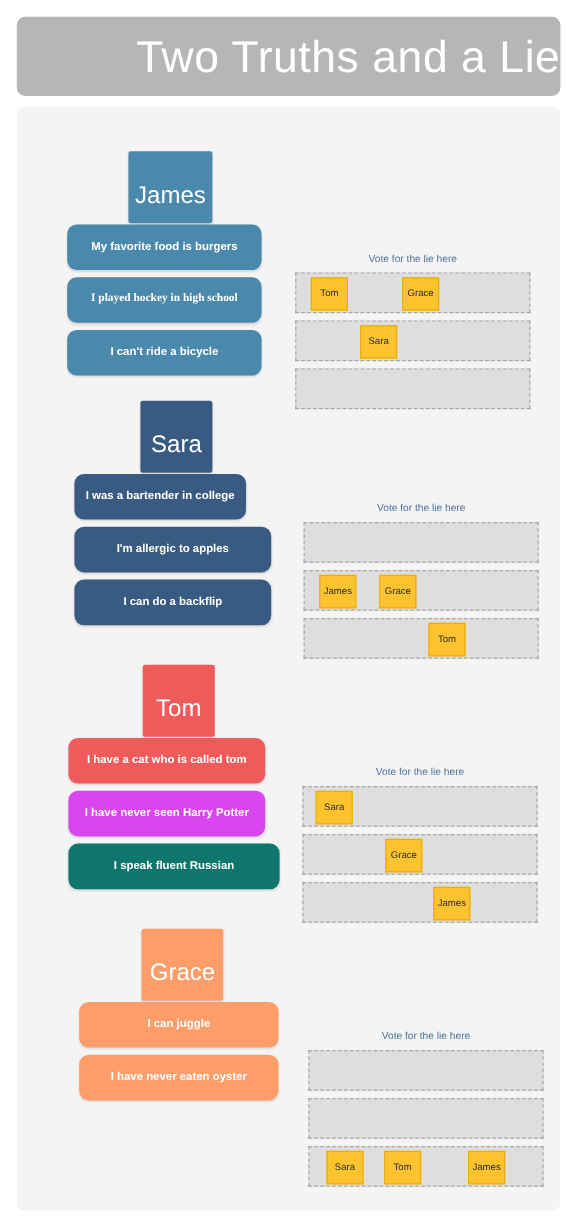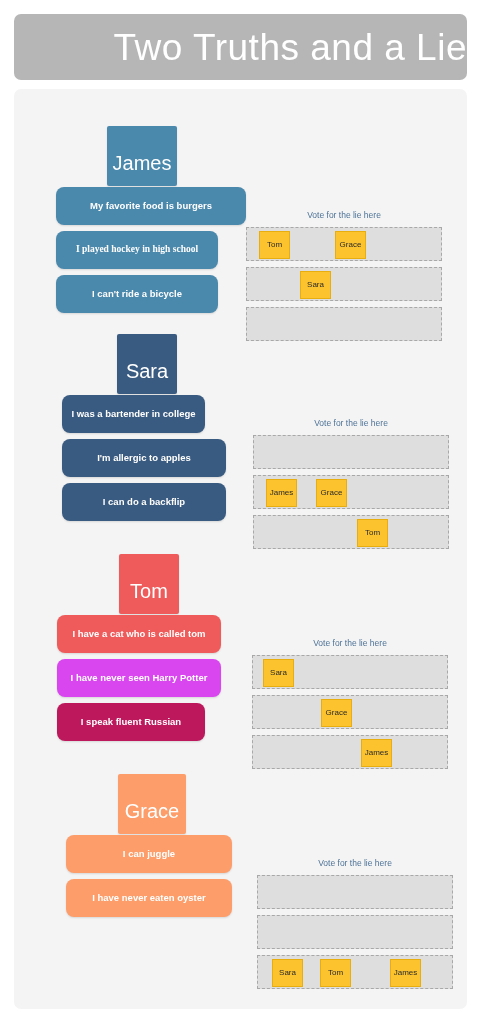--- a/index.html
+++ b/index.html
@@ -150,21 +150,21 @@
 <div id="title-bar">
   <div id="title-text">Two Truths and a Lie</div>
 </div>
 
 <div id="board-panel">
     <div class="player-block" style="top: 37px;">
       <div class="name-card" style="left: 93px; width: 70px; height: 60px; background: rgb(74, 136, 172);">
         <div class="name-card-label">James</div>
       </div>
       <div class="statements" style="left: 42px; width: 162px;">
-        <div class="statement" style="background: rgb(74, 136, 172); width: 190px;">
+        <div class="statement" style="background: rgb(74, 136, 172); width: 162px;">
           <span class="statement-text">My favorite food is burgers</span>
         </div>
         <div class="statement" style="background: rgb(74, 136, 172); width: 162px; font-family: Liberation Serif, serif;">
           <span class="statement-text">I played hockey in high school</span>
         </div>
         <div class="statement" style="background: rgb(74, 136, 172); width: 162px;">
           <span class="statement-text">I can't ride a bicycle</span>
         </div>
       </div>
       <div class="vote-col" style="left: 219px; top: 85px; width: 196px;">
@@ -222,21 +222,21 @@
       <div class="name-card" style="left: 105px; width: 60px; height: 60px; background: rgb(239, 91, 91);">
         <div class="name-card-label">Tom</div>
       </div>
       <div class="statements" style="left: 43px; width: 164px;">
         <div class="statement" style="background: rgb(239, 91, 91); width: 164px;">
           <span class="statement-text">I have a cat who is called tom</span>
         </div>
         <div class="statement" style="background: #d946ef; width: 164px;">
           <span class="statement-text">I have never seen Harry Potter</span>
         </div>
-        <div class="statement" style="background: #be185d; width: 148px;">
+        <div class="statement" style="background: #0f766e; width: 176px;">
           <span class="statement-text">I speak fluent Russian</span>
         </div>
       </div>
       <div class="vote-col" style="left: 225px; top: 85px; width: 196px;">
         <div class="vote-title">Vote for the lie here</div>
         <div class="vote-slot">
           <div class="vote-chip" style="left: 10px;">
             <span class="vote-chip-label">Sara</span>
           </div>
         </div>

